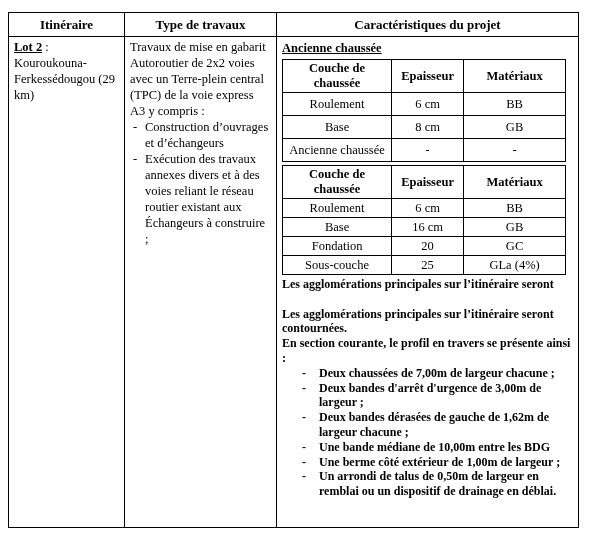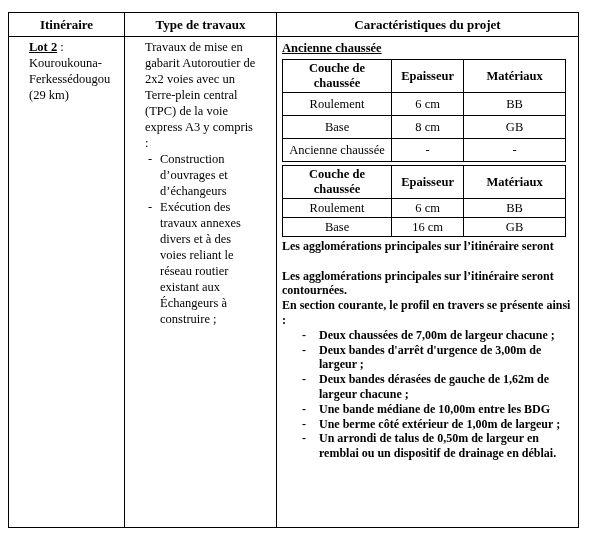--- a/index.html
+++ b/index.html
@@ -13,21 +13,21 @@
   }
   table.outer {
     position: absolute; left: 8px; top: 12px;
     width: 570px; height: 516px;
     border-collapse: collapse; table-layout: fixed;
   }
   table.outer > tbody > tr > th,
   table.outer > tbody > tr > td {
     border: 1px solid #000;
     vertical-align: top;
-    padding: 2px 20px;
+    padding: 2px 5px;
     font-size: 12.5px;
   }
   table.outer > tbody > tr.head > th {
     height: 24px;
     text-align: center;
     vertical-align: middle;
     font-weight: bold;
     font-size: 13px;
     padding: 2px;
   }
@@ -137,20 +137,30 @@
             <tr>
               <td>Roulement</td>
               <td>6 cm</td>
               <td>BB</td>
             </tr>
             <tr>
               <td>Base</td>
               <td>16 cm</td>
               <td>GB</td>
             </tr>
+            <tr>
+              <td>Fondation</td>
+              <td>20</td>
+              <td>GC</td>
+            </tr>
+            <tr>
+              <td>Sous-couche</td>
+              <td>25</td>
+              <td>GLa (4%)</td>
+            </tr>
           </tbody>
         </table>
 
         <div class="notes">
           <div class="note-line">Les agglomérations principales sur l’itinéraire seront</div>
           <div class="blank-line"></div>
           <div class="note-line">Les agglomérations principales sur l’itinéraire seront contournées.</div>
           <div class="note-line">En section courante, le profil en travers se présente ainsi :</div>
           <div class="profile-item">Deux chaussées de 7,00m de largeur chacune ;</div>
           <div class="profile-item">Deux bandes d'arrêt d'urgence de 3,00m de largeur ;</div>

